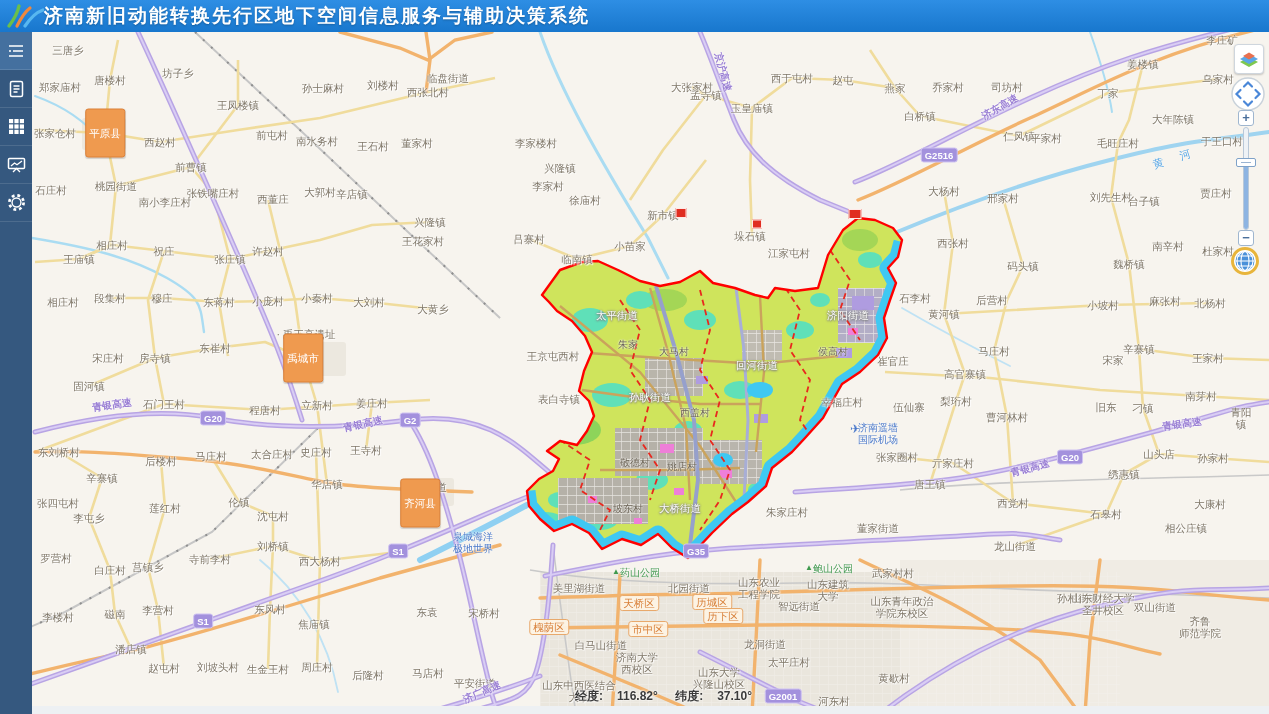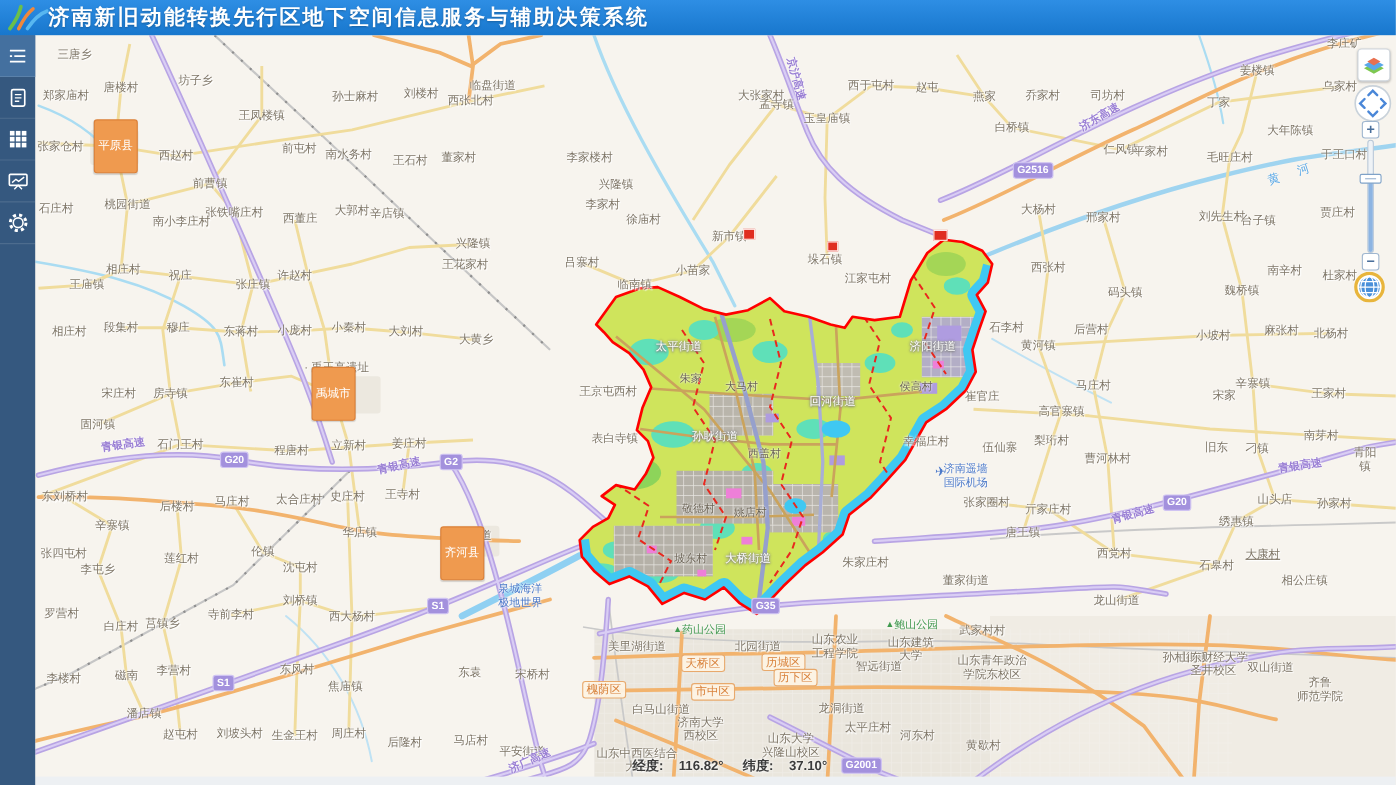--- a/index.html
+++ b/index.html
@@ -421,21 +421,21 @@
         <div class="lbl v" style="left: 1209px; top: 386px;">青阳镇</div>
         <div class="lbl v" style="left: 877px; top: 375px;">伍仙寨</div>
         <div class="lbl v" style="left: 975px; top: 385px;">曹河林村</div>
         <div class="lbl v" style="left: 1127px; top: 422px;">山头店</div>
         <div class="lbl v" style="left: 1181px; top: 426px;">孙家村</div>
         <div class="lbl v" style="left: 865px; top: 425px;">张家圈村</div>
         <div class="lbl v" style="left: 921px; top: 431px;">亓家庄村</div>
         <div class="lbl v" style="left: 1092px; top: 442px;">绣惠镇</div>
         <div class="lbl v" style="left: 898px; top: 452px;">唐王镇</div>
         <div class="lbl v" style="left: 981px; top: 471px;">西党村</div>
-        <div class="lbl v" style="left: 1116px; top: 472px; text-decoration: underline;">大康村</div>
+        <div class="lbl v" style="left: 1178px; top: 472px;">大康村</div>
         <div class="lbl v" style="left: 1074px; top: 482px;">石皋村</div>
         <div class="lbl v" style="left: 1154px; top: 496px;">相公庄镇</div>
         <div class="lbl v" style="left: 983px; top: 514px;">龙山街道</div>
         <div class="lbl v" style="left: 810px; top: 370px;">幸福庄村</div>
         <div class="lbl v" style="left: 755px; top: 480px;">朱家庄村</div>
         <div class="lbl v" style="left: 846px; top: 496px;">董家街道</div>
         <div class="lbl v" style="left: 76px; top: 326px;">宋庄村</div>
         <div class="lbl v" style="left: 123px; top: 326px;">房寺镇</div>
         <div class="lbl v" style="left: 183px; top: 316px;">东崔村</div>
         <div class="lbl v" style="left: 57px; top: 354px;">固河镇</div>
@@ -478,21 +478,21 @@
         <div class="lbl v" style="left: 336px; top: 643px;">后隆村</div>
         <div class="lbl v" style="left: 396px; top: 641px;">马店村</div>
         <div class="lbl v" style="left: 452px; top: 581px;">宋桥村</div>
         <div class="lbl v" style="left: 443px; top: 651px;">平安街道</div>
         <div class="lbl v" style="left: 547px; top: 556px;">美里湖街道</div>
         <div class="lbl v" style="left: 657px; top: 556px;">北园街道</div>
         <div class="lbl v" style="left: 767px; top: 574px;">智远街道</div>
         <div class="lbl v" style="left: 569px; top: 613px;">白马山街道</div>
         <div class="lbl v" style="left: 733px; top: 612px;">龙洞街道</div>
         <div class="lbl v" style="left: 757px; top: 630px;">太平庄村</div>
-        <div class="lbl v" style="left: 802px; top: 637px;">河东村</div>
+        <div class="lbl v" style="left: 802px; top: 670px; font-family: Liberation Mono, monospace;">河东村</div>
         <div class="lbl v" style="left: 862px; top: 646px;">黄歇村</div>
         <div class="lbl v" style="left: 861px; top: 541px;">武家村村</div>
         <div class="lbl v" style="left: 1046px; top: 566px;">孙村街道</div>
         <div class="lbl v" style="left: 1123px; top: 575px;">双山街道</div>
         <div class="lbl v" style="left: 727px; top: 556px;">山东农业
 工程学院</div>
         <div class="lbl v" style="left: 796px; top: 558px;">山东建筑
 大学</div>
         <div class="lbl v" style="left: 870px; top: 575px;">山东青年政治
 学院东校区</div>

